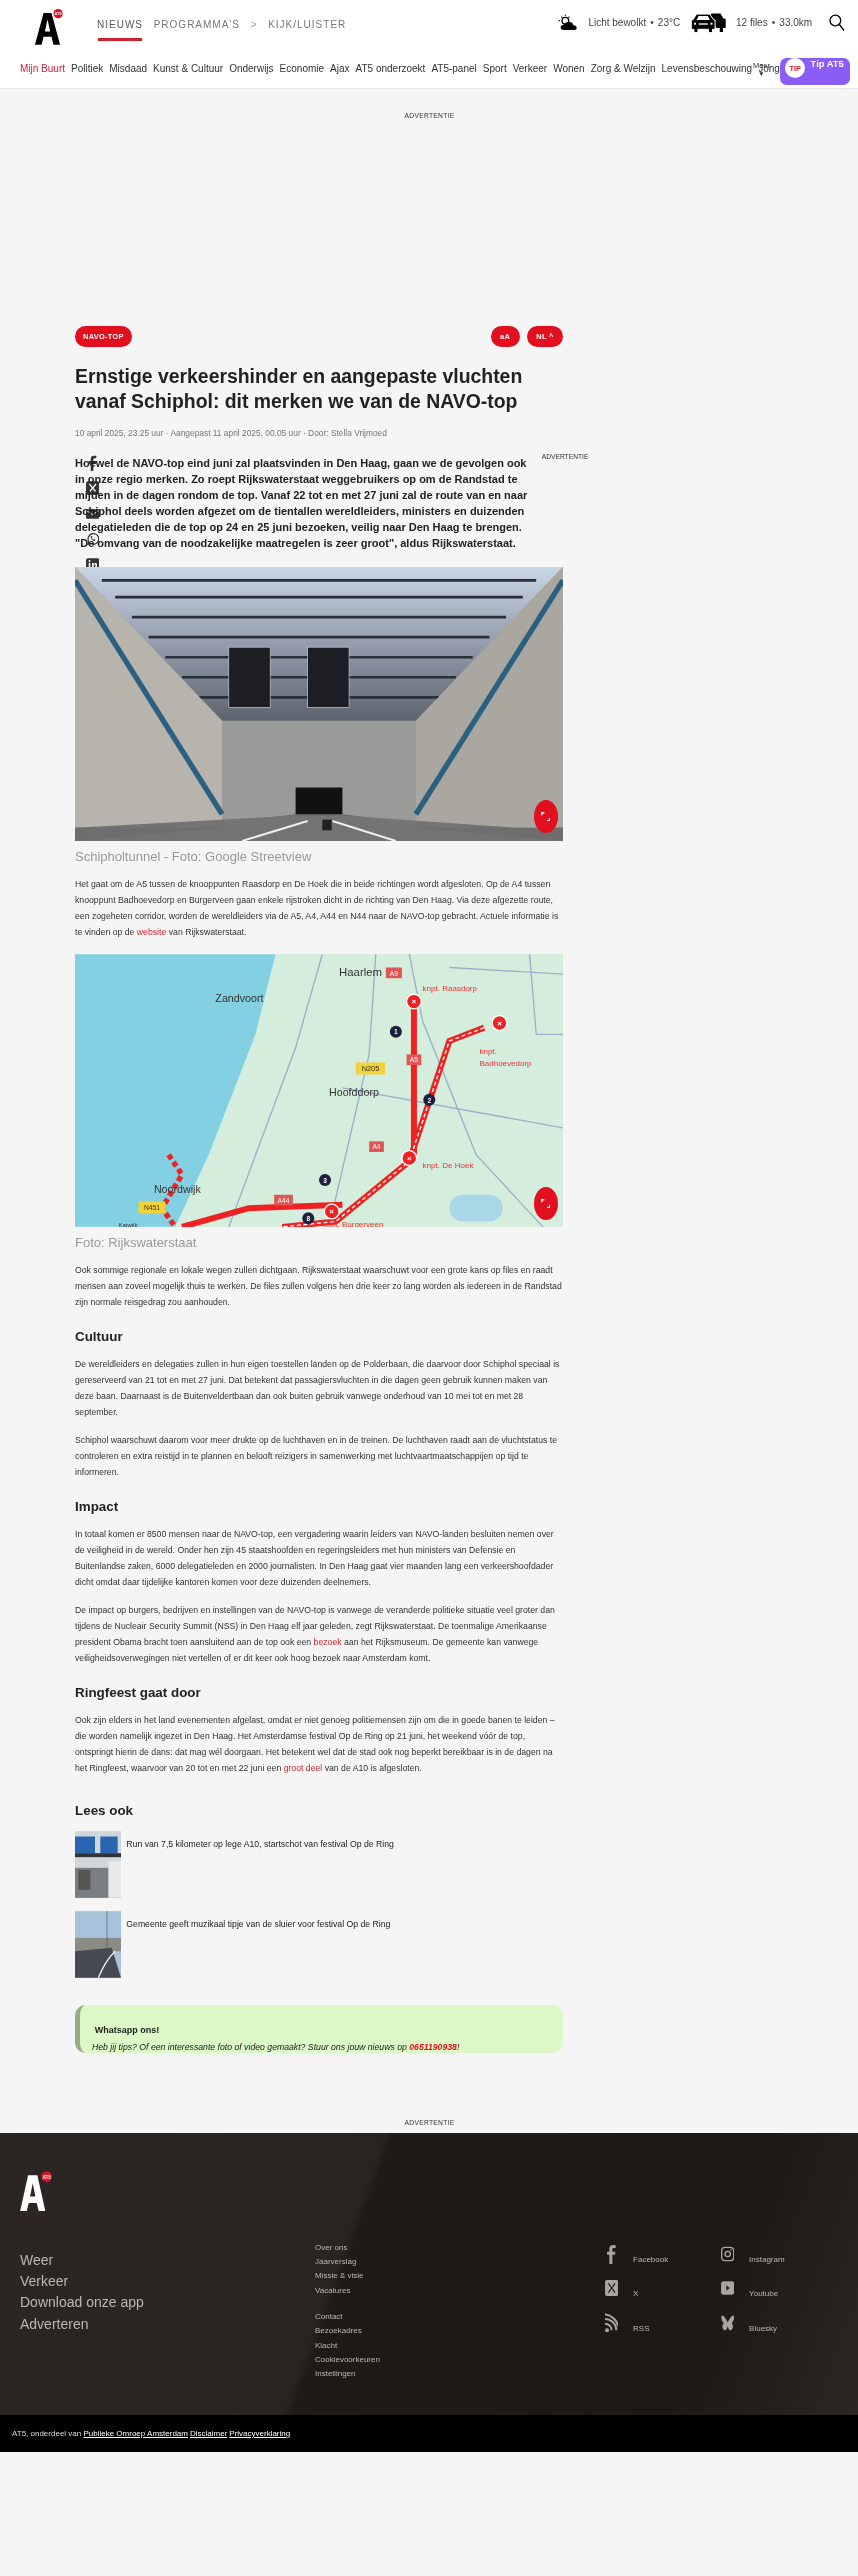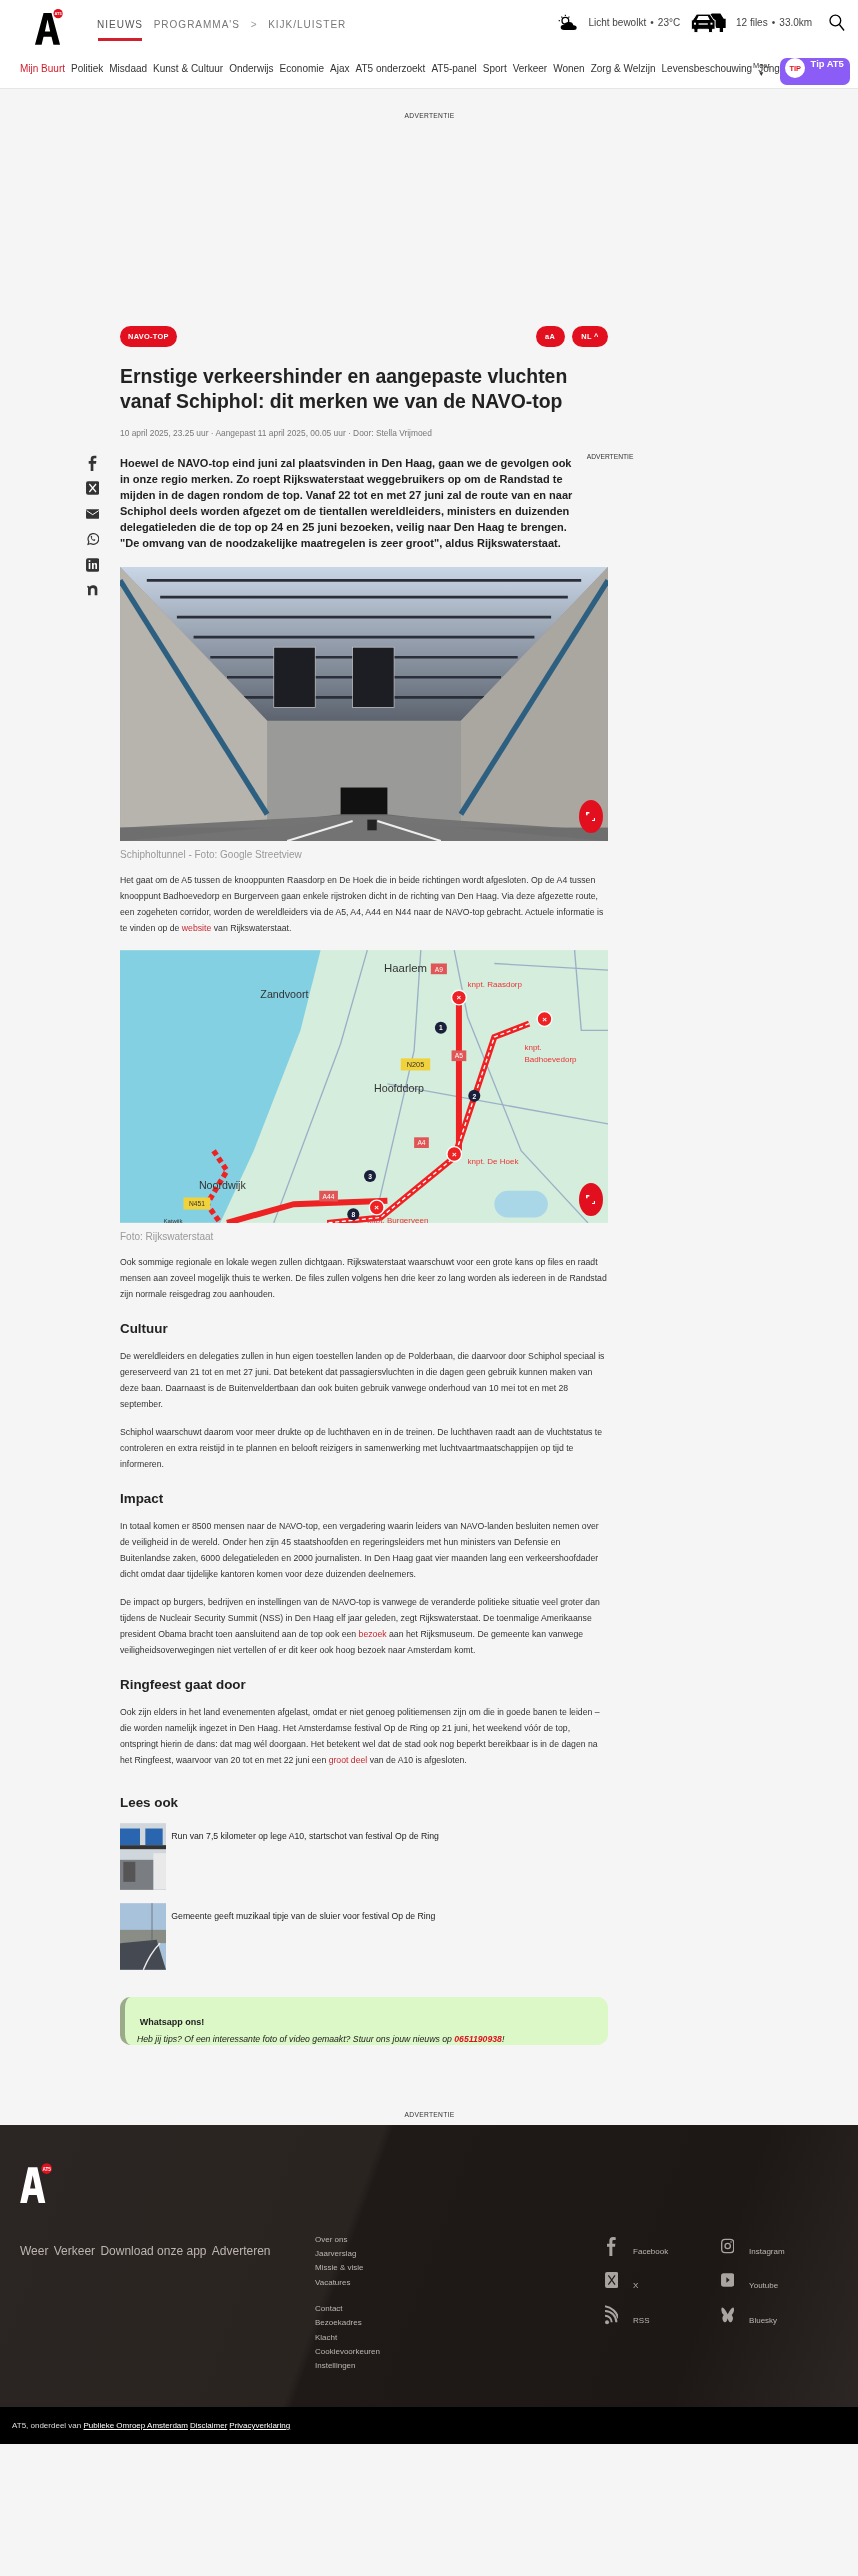--- a/index.html
+++ b/index.html
@@ -14,49 +14,49 @@
 .status{position:absolute;right:13.4px;top:12px;display:flex;align-items:center;gap:9.4px;font-size:10px;color:#444}
 .status .dot{margin:0 1.3px}
 .status svg{display:block}
 .catnav{position:absolute;left:20px;top:63px;display:flex;gap:6px;font-size:10px;color:#333}
 .catnav .first{color:#d0202e}
 .meer{position:absolute;left:753px;top:62px;font-size:7.4px;color:#333;text-align:center;line-height:8px}
 .tipbtn{position:absolute;left:780px;top:58px;width:70px;height:27px;background:#8b5cf6;border-radius:6.7px;display:flex;gap:5.3px;padding-left:5.3px;color:#fff;font-weight:bold;font-size:9.4px}
 .tipbtn .circle{width:20px;height:20px;border-radius:50%;background:#fff;color:#e2101f;font-size:7.4px;display:flex;align-items:center;justify-content:center;font-weight:bold;position:relative}
 .ad-label{font-size:6.7px;letter-spacing:0.3px;color:#333;text-align:center}
 .ad-top{height:227px;padding-top:23px}
-.article{position:relative;width:488px;margin-left:120px}
+.article{position:relative;width:488px;margin-left:75px}
 .pill{display:inline-block;background:#e2101f;color:#fff;font-weight:bold;font-size:7.4px;border-radius:10.7px;padding:6px 8px;letter-spacing:0.3px}
 .pillrow{display:flex;justify-content:space-between;align-items:center;margin-top:10px}
 .pillright{display:flex;gap:7.4px}
 .pillright .pill{padding:6px 9.4px}
 h1{font-size:19.4px;line-height:25px;font-weight:bold;color:#222;margin-top:17.4px;width:468px}
 .meta{font-size:8.4px;color:#777;margin-top:13.4px}
 .ad-side{position:absolute;right:-25.4px;top:127px;font-size:6.7px;color:#333}
 .lead{font-weight:bold;font-size:11px;line-height:16px;color:#222;margin-top:17.4px;width:461px}
 .figure{margin-top:8px;width:488px;height:274px;position:relative;overflow:hidden}
 .expand{position:absolute;right:5.3px;bottom:8px;width:24px;height:33px;border-radius:50%;background:#e2101f;display:flex;align-items:center;justify-content:center}
-.caption{font-size:10px;color:#999;margin-top:8px}
+.caption{font-size:13px;color:#999;margin-top:8px}
 p.body{font-size:8.7px;line-height:16px;color:#333;margin-top:12px}
 p.body .link{color:#c8282f}
 h2{font-size:13.4px;font-weight:bold;color:#222;margin-top:19px}
 .social{position:absolute;left:86px;top:455px;display:flex;flex-direction:column;gap:9.4px}
 .social span{display:block;width:13.4px;height:16px}
 .lees h2{margin-top:27px}
 .rel{display:flex;gap:5.3px;margin-top:13.4px}
 .rel .thumb{width:46px;height:67px;flex:none}
 .rel .title{font-size:8.7px;color:#222;margin-top:8px}
 .wa{margin-top:27px;width:488px;height:48px;background:#dcf8c6;border-radius:10.7px;border-left:5.3px solid #9aab8a;padding:20px 0 0 12px}
 .wa .t{font-weight:bold;font-size:9px;margin-left:2.7px}
 .wa .s{font-style:italic;font-size:8.7px;margin-top:6.7px}
 .wa .num{color:#e2101f;font-weight:bold}
 .ad-bottom{margin-top:66px;height:13.4px}
 .footer{position:relative;height:282px;background:linear-gradient(110deg,#2b2523 0%,#2a2421 40%,#1f1a18 41%,#1d1816 80%,#2c2624 100%)}
 .footer .flogo{position:absolute;left:20px;top:37px;width:40px;height:41px}
-.fcol1{position:absolute;left:20px;top:119px;display:flex;flex-direction:row;gap:5.3px;font-size:12px;color:#bdb5b0}
+.fcol1{position:absolute;left:20px;top:119px;display:flex;flex-direction:column;gap:5.3px;font-size:14px;color:#bdb5b0}
 .fcol2{position:absolute;left:315px;top:110px;display:flex;flex-direction:column;gap:5.3px;font-size:8px;color:#bdb5b0}
 .fcol2 .gap{height:6.7px}
 .fsoc{position:absolute;left:605px;top:111px;display:grid;grid-template-columns:116px 107px;row-gap:14.7px;font-size:8px;color:#bdb5b0}
 .fsoc div{display:flex;align-items:flex-end;gap:14.7px;height:20px}
 .bottombar{height:37px;background:#000;color:#ddd;font-size:8px;display:flex;align-items:center;padding-left:12px;gap:2px}
 .bottombar u{color:#fff}
 </style>
 </head>
 <body>
 

